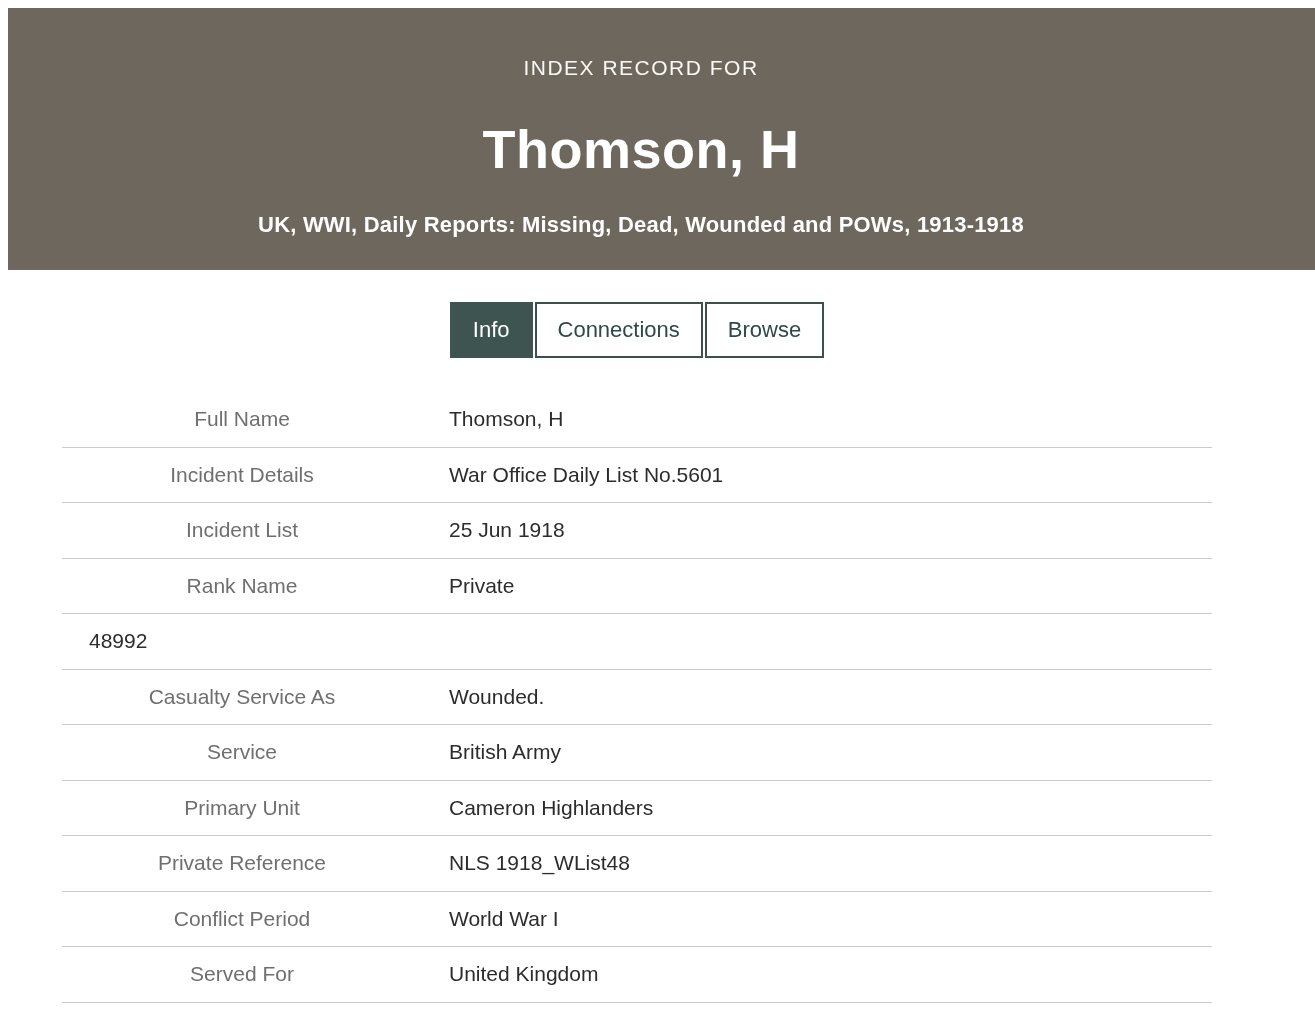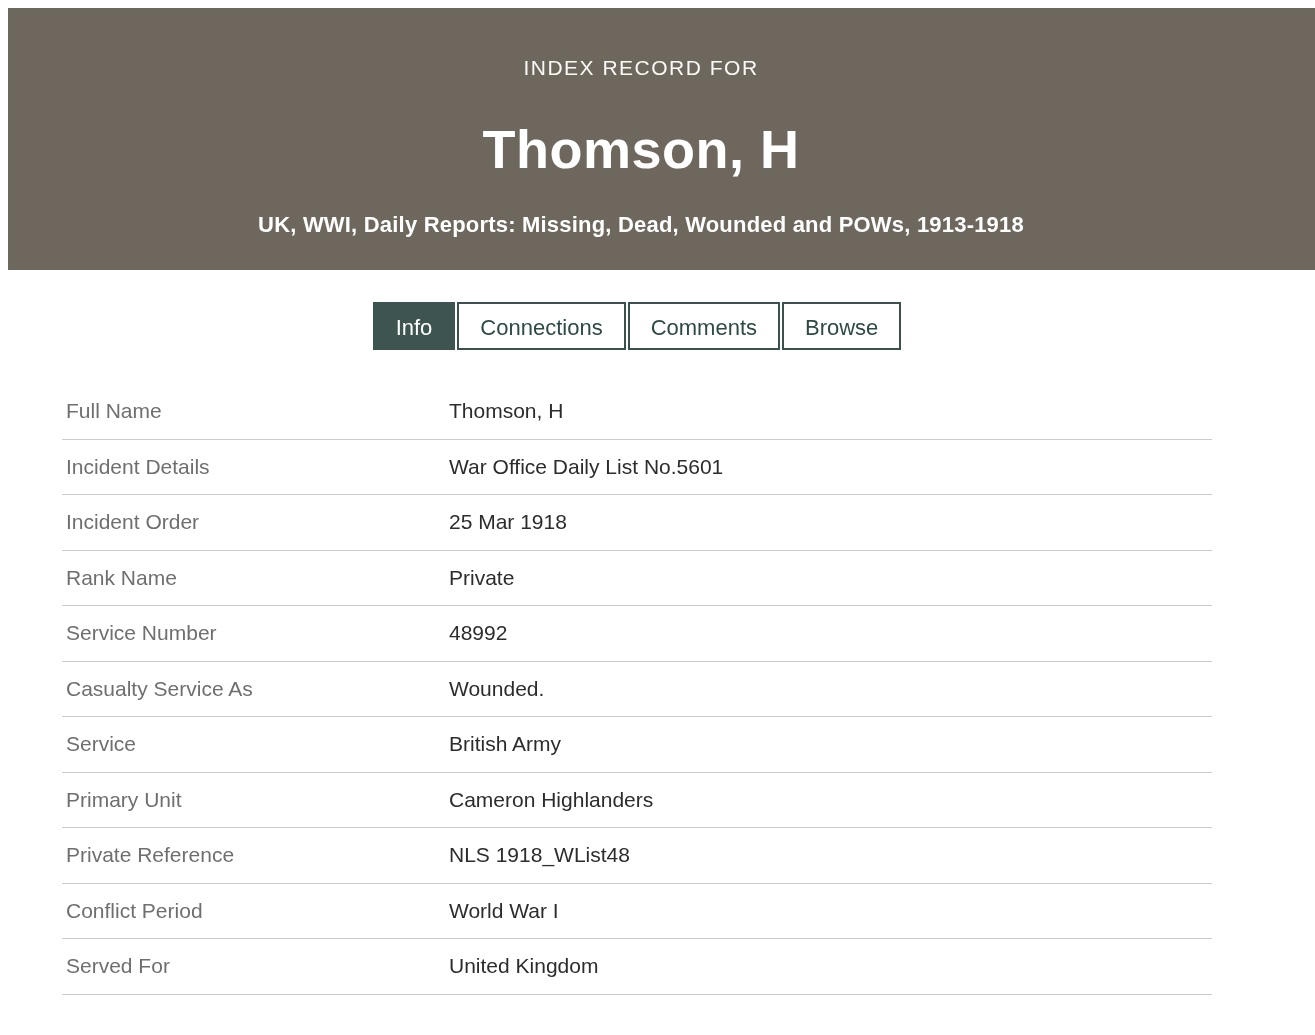--- a/index.html
+++ b/index.html
@@ -43,21 +43,21 @@
     margin-top: 26px;
   }
   .tab-bar {
     width: 1158px;
     margin: 28px 0 0 50px;
     display: flex;
     justify-content: center;
     gap: 2px;
   }
   .tab {
-    height: 48px;
+    height: 56px;
     padding: 0 21px;
     border: 2px solid #3a514d;
     background: #ffffff;
     color: #2e4a47;
     font-family: inherit;
     font-size: 22px;
     line-height: 48px;
     cursor: pointer;
     white-space: nowrap;
   }
@@ -71,21 +71,21 @@
     margin: 26px 0 0 50px;
   }
   .row {
     display: flex;
     padding: 7px 0 8px 0;
     border-bottom: 1px solid #cbcbcb;
   }
   .row-label {
     flex: none;
     width: 360px;
-    text-align: left;
+    text-align: center;
     color: #6f6f6f;
     font-size: 21px;
     line-height: 31.5px;
   }
   .row-value {
     padding-left: 27px;
     max-width: 732px;
     color: #2c2c2c;
     font-size: 21px;
     line-height: 31.5px;
@@ -98,43 +98,41 @@
   <div class="hero-inner">
     <div class="eyebrow">INDEX RECORD FOR</div>
     <h1 class="hero-title">Thomson, H</h1>
     <div class="hero-subtitle">UK, WWI, Daily Reports: Missing, Dead, Wounded and POWs, 1913-1918</div>
   </div>
 </header>
 
 <nav class="tab-bar">
     <button class="tab active">Info</button>
     <button class="tab">Connections</button>
-    <button class="tab">Comments</button>
     <button class="tab">Browse</button>
   </nav>
 
 <main class="record">
     <div class="row">
       <div class="row-label">Full Name</div>
       <div class="row-value">Thomson, H</div>
     </div>
     <div class="row">
       <div class="row-label">Incident Details</div>
       <div class="row-value">War Office Daily List No.5601</div>
     </div>
     <div class="row">
-      <div class="row-label">Incident Order</div>
-      <div class="row-value">25 Mar 1918</div>
+      <div class="row-label">Incident List</div>
+      <div class="row-value">25 Jun 1918</div>
     </div>
     <div class="row">
       <div class="row-label">Rank Name</div>
       <div class="row-value">Private</div>
     </div>
     <div class="row">
-      <div class="row-label">Service Number</div>
       <div class="row-value">48992</div>
     </div>
     <div class="row">
       <div class="row-label">Casualty Service As</div>
       <div class="row-value">Wounded.</div>
     </div>
     <div class="row">
       <div class="row-label">Service</div>
       <div class="row-value">British Army</div>
     </div>

